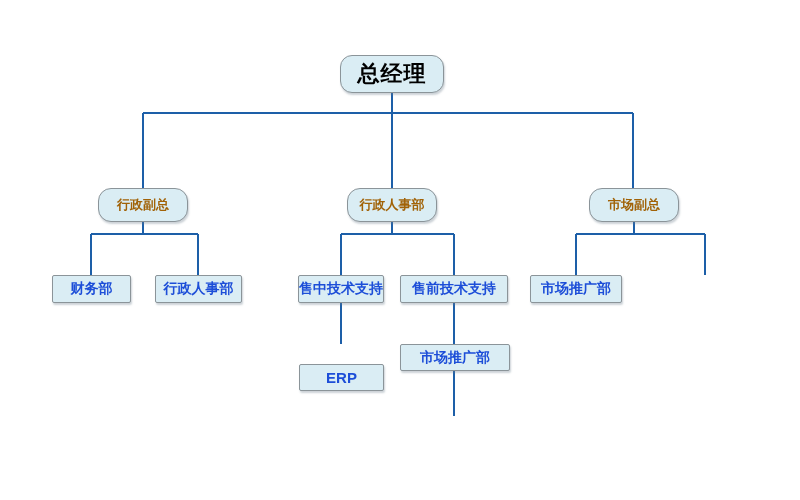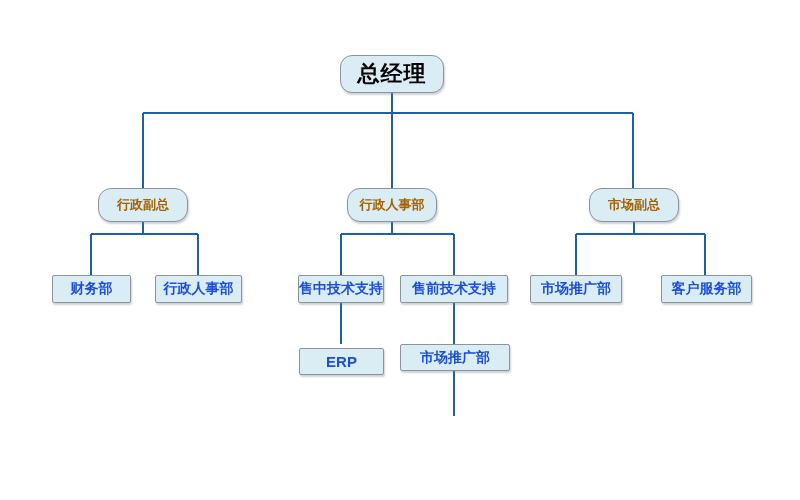--- a/index.html
+++ b/index.html
@@ -56,21 +56,21 @@
   #n-ceo        { left: 340px; top: 55px;  width: 104px; height: 38px; }
   #n-admin-vp   { left: 98px;  top: 188px; width: 90px;  height: 34px; }
   #n-tech-vp    { left: 347px; top: 188px; width: 90px;  height: 34px; }
   #n-market-vp  { left: 589px; top: 188px; width: 90px;  height: 34px; text-align: right; }
   #n-finance    { left: 52px;  top: 275px; width: 79px;  height: 28px; }
   #n-admin-hr   { left: 155px; top: 275px; width: 87px;  height: 28px; }
   #n-product    { left: 298px; top: 275px; width: 86px;  height: 28px; }
   #n-presales   { left: 400px; top: 275px; width: 108px; height: 28px; }
   #n-marketing  { left: 530px; top: 275px; width: 92px;  height: 28px; }
   #n-customer   { left: 661px; top: 275px; width: 91px;  height: 28px; }
-  #n-erp        { left: 299px; top: 348px; width: 85px;  height: 27px; font-size: 15px; }
+  #n-erp        { left: 299px; top: 364px; width: 85px;  height: 27px; font-size: 15px; }
   #n-midsales   { left: 400px; top: 344px; width: 110px; height: 27px; }
   #n-aftersales { left: 399px; top: 416px; width: 104px; height: 27px; }
 </style>
 </head>
 <body>
 
 <div class="canvas">
 
   <svg class="connectors" viewBox="0 0 800 500" fill="none" stroke-width="2" stroke="#1d5fa8">
     <g>
@@ -108,19 +108,18 @@
 
   <div id="n-admin-vp" class="node exec">行政副总</div>
   <div id="n-tech-vp" class="node exec">行政人事部</div>
   <div id="n-market-vp" class="node exec">市场副总</div>
 
   <div id="n-finance" class="node dept">财务部</div>
   <div id="n-admin-hr" class="node dept">行政人事部</div>
   <div id="n-product" class="node dept">售中技术支持</div>
   <div id="n-presales" class="node dept">售前技术支持</div>
   <div id="n-marketing" class="node dept">市场推广部</div>
-  <div id="n-customer" class="node dept">客户服务部</div>
 
   <div id="n-erp" class="node dept">ERP</div>
   <div id="n-midsales" class="node dept">市场推广部</div>
 
 
 </div>
 
 </body></html>

